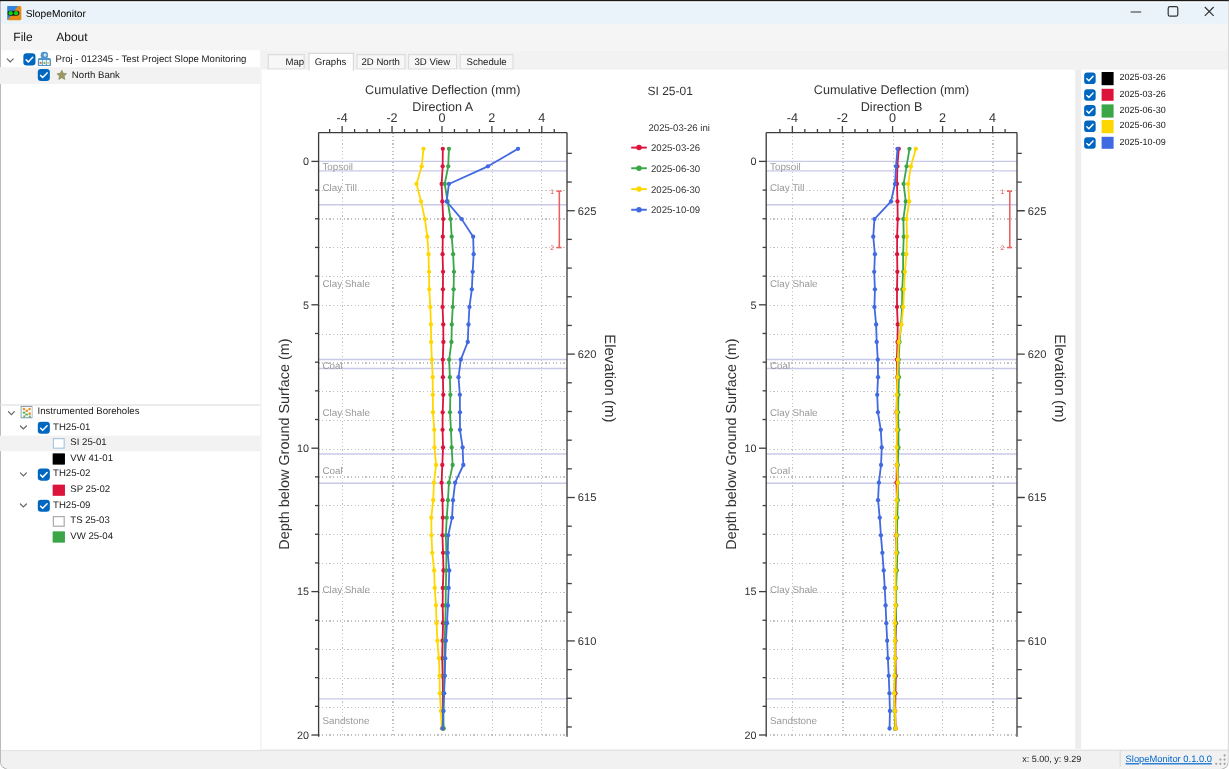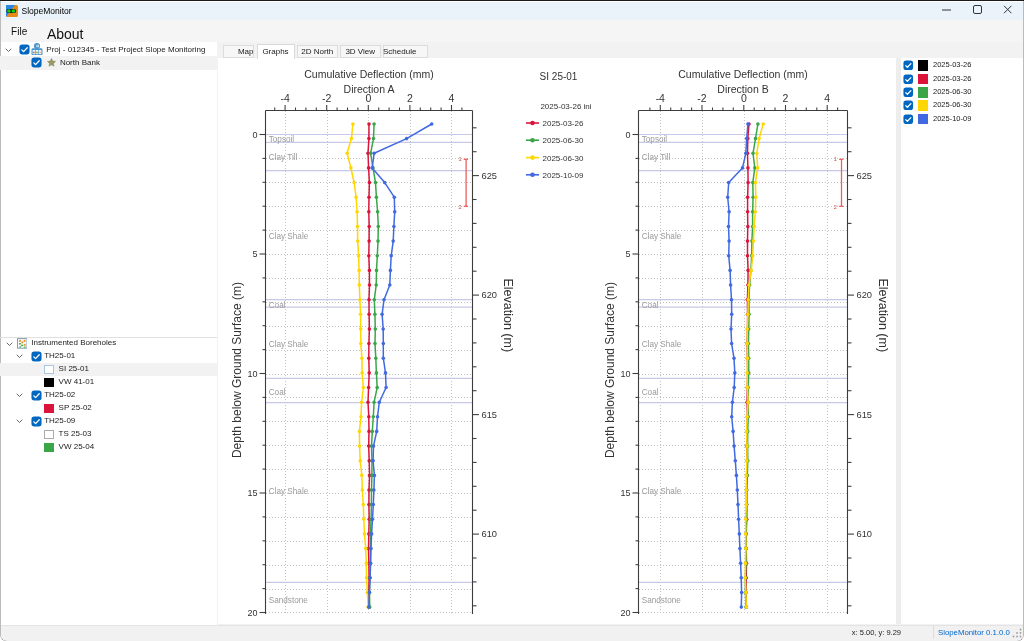--- a/index.html
+++ b/index.html
@@ -16,34 +16,34 @@
     <circle cx="7.4" cy="6" r="1.8" fill="#10D010"></circle>
   </svg>
 <div class="t" style="left:21.5px;top:6px;color:#000;font-size:8.5px">SlopeMonitor</div>
 <svg style="position:absolute;left:942px;top:5px" width="76" height="10" viewBox="0 0 76 10">
 <line x1="0" y1="5" x2="9" y2="5" stroke="#333" stroke-width="1"></line>
 <rect x="31.5" y="0.5" width="8" height="8" rx="1.5" fill="none" stroke="#333" stroke-width="1"></rect>
 <path d="M62 0.8l7.4 7.4M69.4 0.8L62 8.2" stroke="#333" stroke-width="1"></path>
   </svg>
 <div style="position:absolute;left:1px;top:20px;width:1022px;height:22px;background:#f5f5f5"></div>
 <div class="t" style="left:11.1px;top:26px;color:#111;font-size:10px">File</div>
-<div class="t" style="left:46.9px;top:26px;color:#111;font-size:14px">About</div>
+<div class="t" style="left:46.9px;top:26px;color:#111;font-size:10px">About</div>
 <div style="position:absolute;left:1px;top:42px;width:1022px;height:582.5px;background:#f2f2f2"></div>
 <div style="position:absolute;left:1px;top:42px;width:216px;height:582.5px;background:#fff"></div>
 <div style="position:absolute;left:217px;top:42px;width:6px;height:582.5px;background:#f2f2f2"></div>
 <div style="position:absolute;left:222.5px;top:45px;width:31.0px;height:12.8px;background:#f7f7f7;border:1px solid #dcdcdc;box-sizing:border-box"></div>
 <div class="t" style="left:222.5px;top:47px;width:31.0px;text-align:right;z-index:4">Map</div>
 <div style="position:absolute;left:256.5px;top:43.5px;width:38.0px;height:15px;background:#fff;border:1px solid #d9d9d9;border-bottom:none;box-sizing:border-box;z-index:3"></div>
 <div class="t" style="left:256.5px;top:47px;width:38.0px;text-align:center;z-index:4">Graphs</div>
 <div style="position:absolute;left:297px;top:45px;width:40.5px;height:12.8px;background:#f7f7f7;border:1px solid #dcdcdc;box-sizing:border-box"></div>
 <div class="t" style="left:297px;top:47px;width:40.5px;text-align:center;z-index:4">2D North</div>
 <div style="position:absolute;left:340px;top:45px;width:40.5px;height:12.8px;background:#f7f7f7;border:1px solid #dcdcdc;box-sizing:border-box"></div>
 <div class="t" style="left:340px;top:47px;width:40.5px;text-align:center;z-index:4">3D View</div>
 <div style="position:absolute;left:383px;top:45px;width:45px;height:12.8px;background:#f7f7f7;border:1px solid #dcdcdc;box-sizing:border-box"></div>
-<div class="t" style="left:383px;top:47px;width:27px;text-align:center;z-index:4">Schedule</div>
+<div class="t" style="left:383px;top:47px;width:45px;text-align:center;z-index:4">Schedule</div>
 <div style="position:absolute;left:218px;top:57.8px;width:805px;height:566.7px;background:#fff"></div>
 <div style="position:absolute;left:896px;top:57.8px;width:5px;height:566.7px;background:#ededed"></div>
 <svg style="position:absolute;left:5px;top:47.5px" width="7" height="5" viewBox="0 0 7 5">
     <path d="M1 1l2.5 2.5L6 1" stroke="#666" stroke-width="1" fill="none" stroke-linecap="round"></path>
   </svg>
 <svg style="position:absolute;left:18.9px;top:44.3px" width="11" height="11" viewBox="0 0 12 12">
     <rect x="0.5" y="0.5" width="11" height="11" rx="3" fill="#0067C0"></rect>
     <path d="M3.1 6.4l1.9 1.9L9 4.1" stroke="#fff" stroke-width="1.4" fill="none" stroke-linecap="round" stroke-linejoin="round"></path>
   </svg>
 <svg style="position:absolute;left:30.7px;top:42.7px" width="12" height="12.5" viewBox="0 0 12 12.5">
@@ -697,21 +697,21 @@
 <div class="t" style="left:933px;top:100.3px;font-size:7.5px">2025-06-30</div>
 <svg style="position:absolute;left:903.3px;top:113.5px" width="10.5" height="10.5" viewBox="0 0 12 12">
     <rect x="0.5" y="0.5" width="11" height="11" rx="3" fill="#0067C0"></rect>
     <path d="M3.1 6.4l1.9 1.9L9 4.1" stroke="#fff" stroke-width="1.4" fill="none" stroke-linecap="round" stroke-linejoin="round"></path>
   </svg>
 <div style="position:absolute;left:917.5px;top:113.6px;width:10.5px;height:10.5px;background:#4169E1"></div>
 <div class="t" style="left:933px;top:113.6px;font-size:7.5px">2025-10-09</div>
 <div style="position:absolute;left:1px;top:624.5px;width:1022px;height:15px;background:#f1f1f1;border-top:1px solid #e3e3e3;border-radius:0 0 6px 6px"></div>
 <div class="t" style="left:820px;top:628px;width:81px;text-align:right;font-size:7.5px;color:#222">x: 5.00, y: 9.29</div>
 <div style="position:absolute;left:932.5px;top:625px;width:1px;height:14px;background:#dcdcdc"></div>
-<div class="t" style="left:938px;top:628px;font-size:7.8px;color:#0066CC;">SlopeMonitor 0.1.0.0</div>
+<div class="t" style="left:938px;top:628px;font-size:7.8px;color:#0066CC;text-decoration:underline">SlopeMonitor 0.1.0.0</div>
 <svg style="position:absolute;left:1012px;top:628px" width="10" height="10" viewBox="0 0 10 10">
 <g fill="#a0a0a0">
       <circle cx="8.5" cy="1.5" r="0.9"></circle>
       <circle cx="8.5" cy="5" r="0.9"></circle>
       <circle cx="8.5" cy="8.5" r="0.9"></circle>
 <circle cx="5" cy="5" r="0.9"></circle>
       <circle cx="5" cy="8.5" r="0.9"></circle>
       <circle cx="1.5" cy="8.5" r="0.9"></circle>
     </g>
   </svg>

